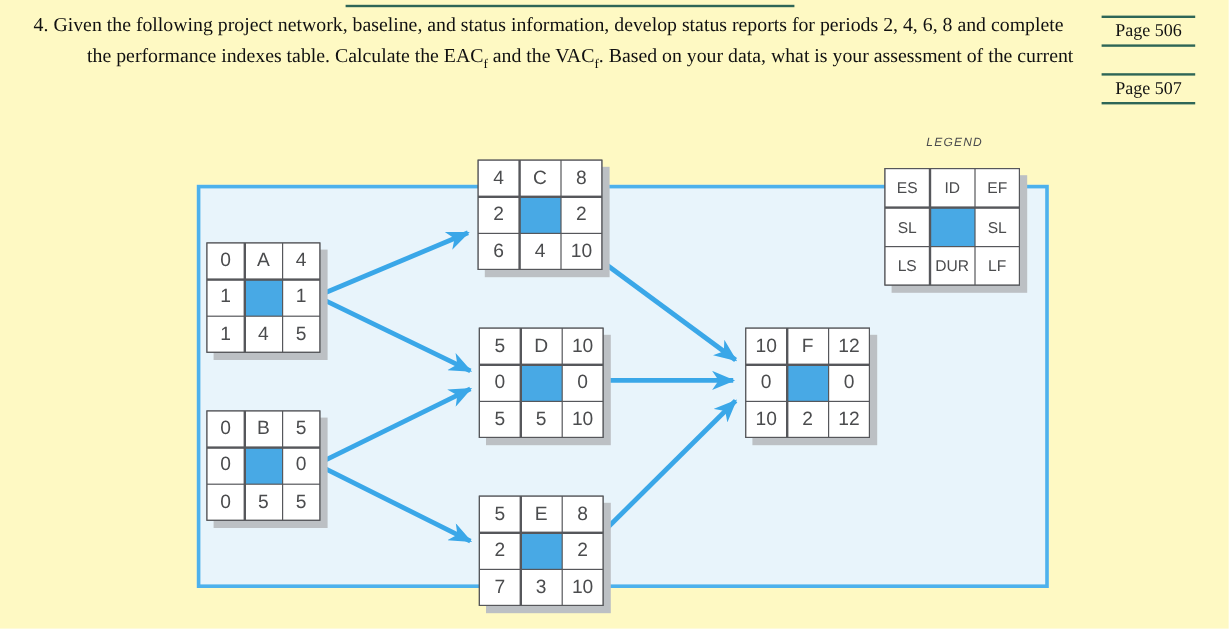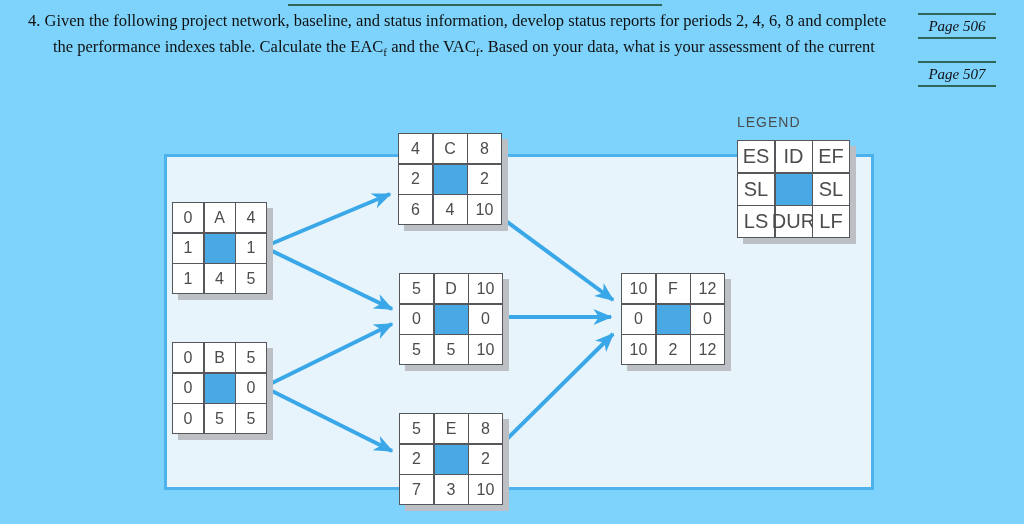--- a/index.html
+++ b/index.html
@@ -1,51 +1,51 @@
 <!DOCTYPE html>
 <html><head>
 <meta charset="utf-8">
 <style>
   html,body{margin:0;padding:0;background:#fff;}
-  .canvas{position:relative;width:1024px;height:524px;background:#7dd3fc;overflow:hidden;
+  .canvas{position:relative;width:1024px;height:524px;background:#fef9c3;overflow:hidden;
           font-family:"Liberation Sans",sans-serif;}
 
   
   .question{position:absolute;left:28px;top:8px;width:886px;
             font-family:"Liberation Serif",serif;font-size:16.5px;color:#111;
             line-height:26px;}
   .question .qline{white-space:nowrap;}
-  .question .indent{margin-left:25px;}
+  .question .indent{margin-left:25px;text-align:center;}
   .question sub{font-size:11px;}
 
   
   .pageref{position:absolute;left:918px;width:78px;text-align:center;
            font-family:"Liberation Serif",serif;font-size:15px;color:#111;}
   .pageref .rule{height:2px;background:#2e6657;}
-  .pageref .ptext{padding:3px 0 2px 0;font-style:italic;}
+  .pageref .ptext{padding:3px 0 2px 0;}
 
   .toprule{position:absolute;left:288px;top:4px;width:374px;height:2px;background:#2e6657;}
 
   
   .netbox{position:absolute;left:164px;top:154px;width:704px;height:330px;
           border:3px solid #4db1ec;background:#e8f4fb;z-index:1;}
   svg.arrows{position:absolute;left:0;top:0;z-index:2;}
 
   .grid{position:absolute;display:grid;gap:1.5px;background:#56575b;
         border:1.5px solid #56575b;box-shadow:6px 6px 0 #bcc0c4;z-index:3;}
   .grid .c{background:#fff;display:flex;align-items:center;justify-content:center;
            font-size:16px;color:#4b4c4e;}
   .grid .c.blue{background:#48a9e5;}
   .n-sm{grid-template-columns:repeat(3,30px);grid-auto-rows:29px;}
   .n-lg{grid-template-columns:repeat(3,33px);grid-auto-rows:29px;}
   .n-legend{grid-template-columns:repeat(3,36px);grid-auto-rows:31px;}
-  .n-legend .c{font-size:20px;}
+  .n-legend .c{font-size:13px;}
 
-  .legend-title{position:absolute;left:737px;top:114px;width:117px;
-                font-size:14px;letter-spacing:1px;color:#4b4c4e;z-index:3;}
+  .legend-title{position:absolute;left:737px;top:114px;width:117px;text-align:center;
+                font-style:italic;font-size:10px;letter-spacing:1px;color:#4b4c4e;z-index:3;}
 
   
   #nodeA{left:172px;top:202px;}
   #nodeB{left:172px;top:342px;}
   #nodeC{left:398px;top:133px;}
   #nodeD{left:399px;top:273px;}
   #nodeE{left:399px;top:413px;}
   #nodeF{left:621px;top:273px;}
   #legendGrid{left:737px;top:140px;}
 </style>

